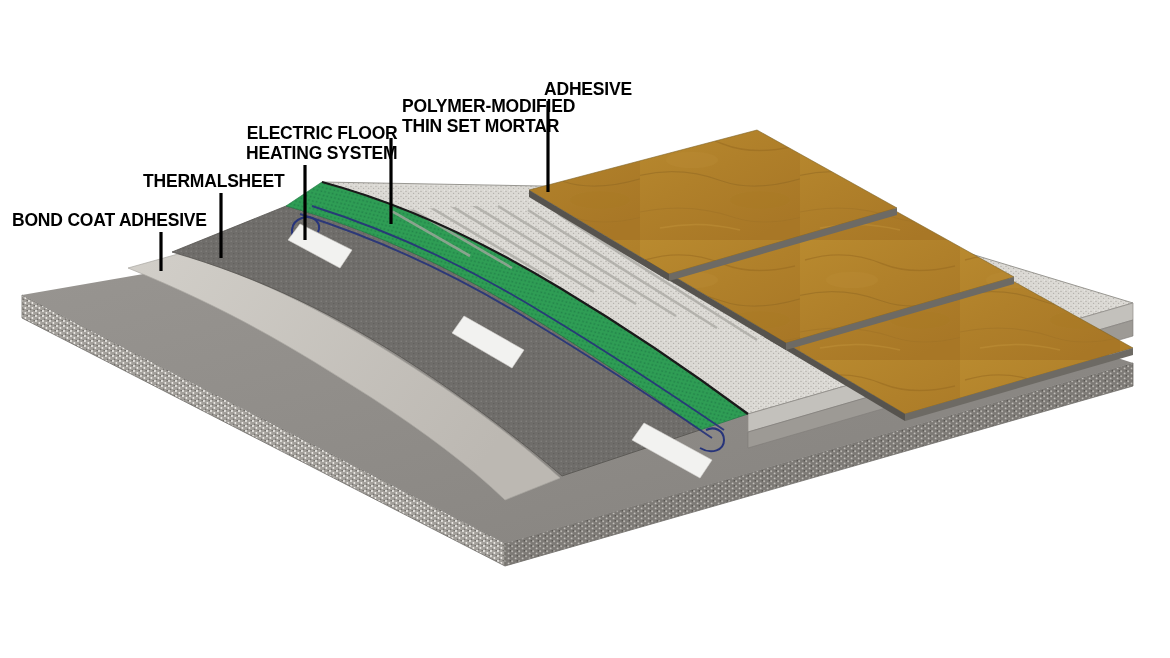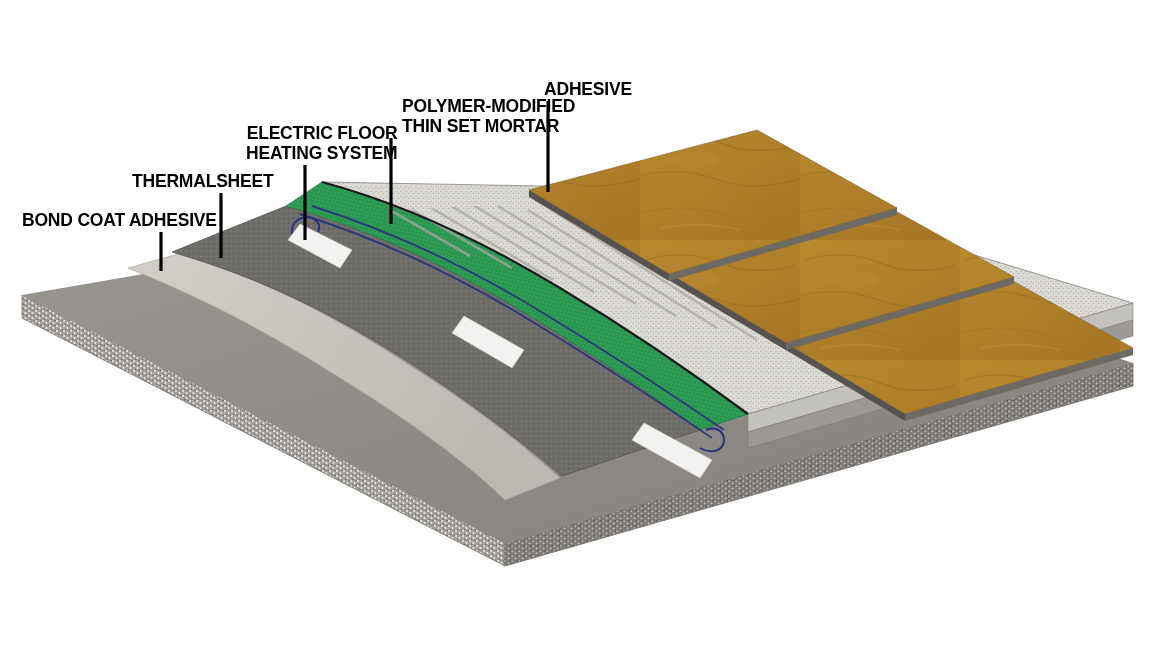--- a/index.html
+++ b/index.html
@@ -190,21 +190,21 @@
 
     <g id="leaders" stroke="#000000" stroke-width="3.2" stroke-linecap="butt">
         <line x1="161" y1="232" x2="161" y2="271"></line>
         <line x1="221" y1="193" x2="221" y2="258"></line>
         <line x1="305" y1="165" x2="305" y2="240"></line>
         <line x1="391" y1="138" x2="391" y2="224"></line>
         <line x1="548" y1="101" x2="548" y2="192"></line>
       </g>
   </svg>
 
-  <div class="lbl" style="left:22px;top:211px;">BOND COAT ADHESIVE</div>
-  <div class="lbl" style="left:132px;top:172px;">THERMALSHEET</div>
+  <div class="lbl" style="left:12px;top:211px;">BOND COAT ADHESIVE</div>
+  <div class="lbl" style="left:143px;top:172px;">THERMALSHEET</div>
   <div class="lbl" style="left:246px;top:124px;text-align:right;">ELECTRIC FLOOR
 HEATING SYSTEM</div>
   <div class="lbl" style="left:402px;top:97px;">POLYMER-MODIFIED
 THIN SET MORTAR</div>
   <div class="lbl" style="left:544px;top:80px;">ADHESIVE</div>
 
 </div>
 
 </body></html>

